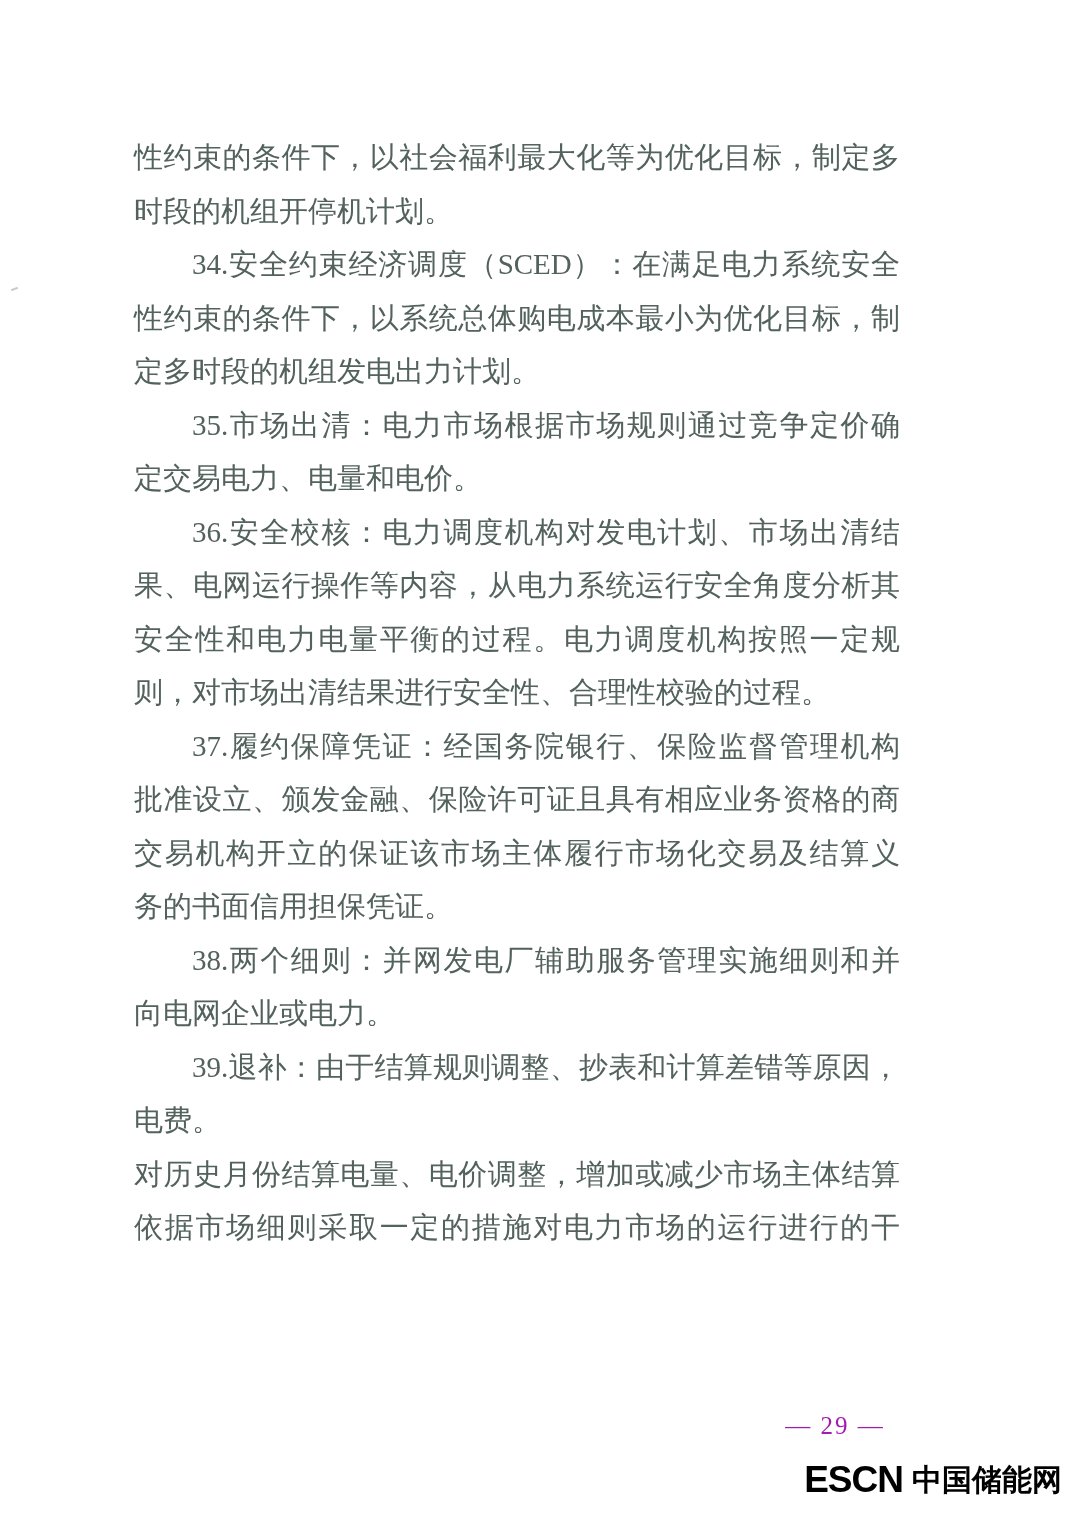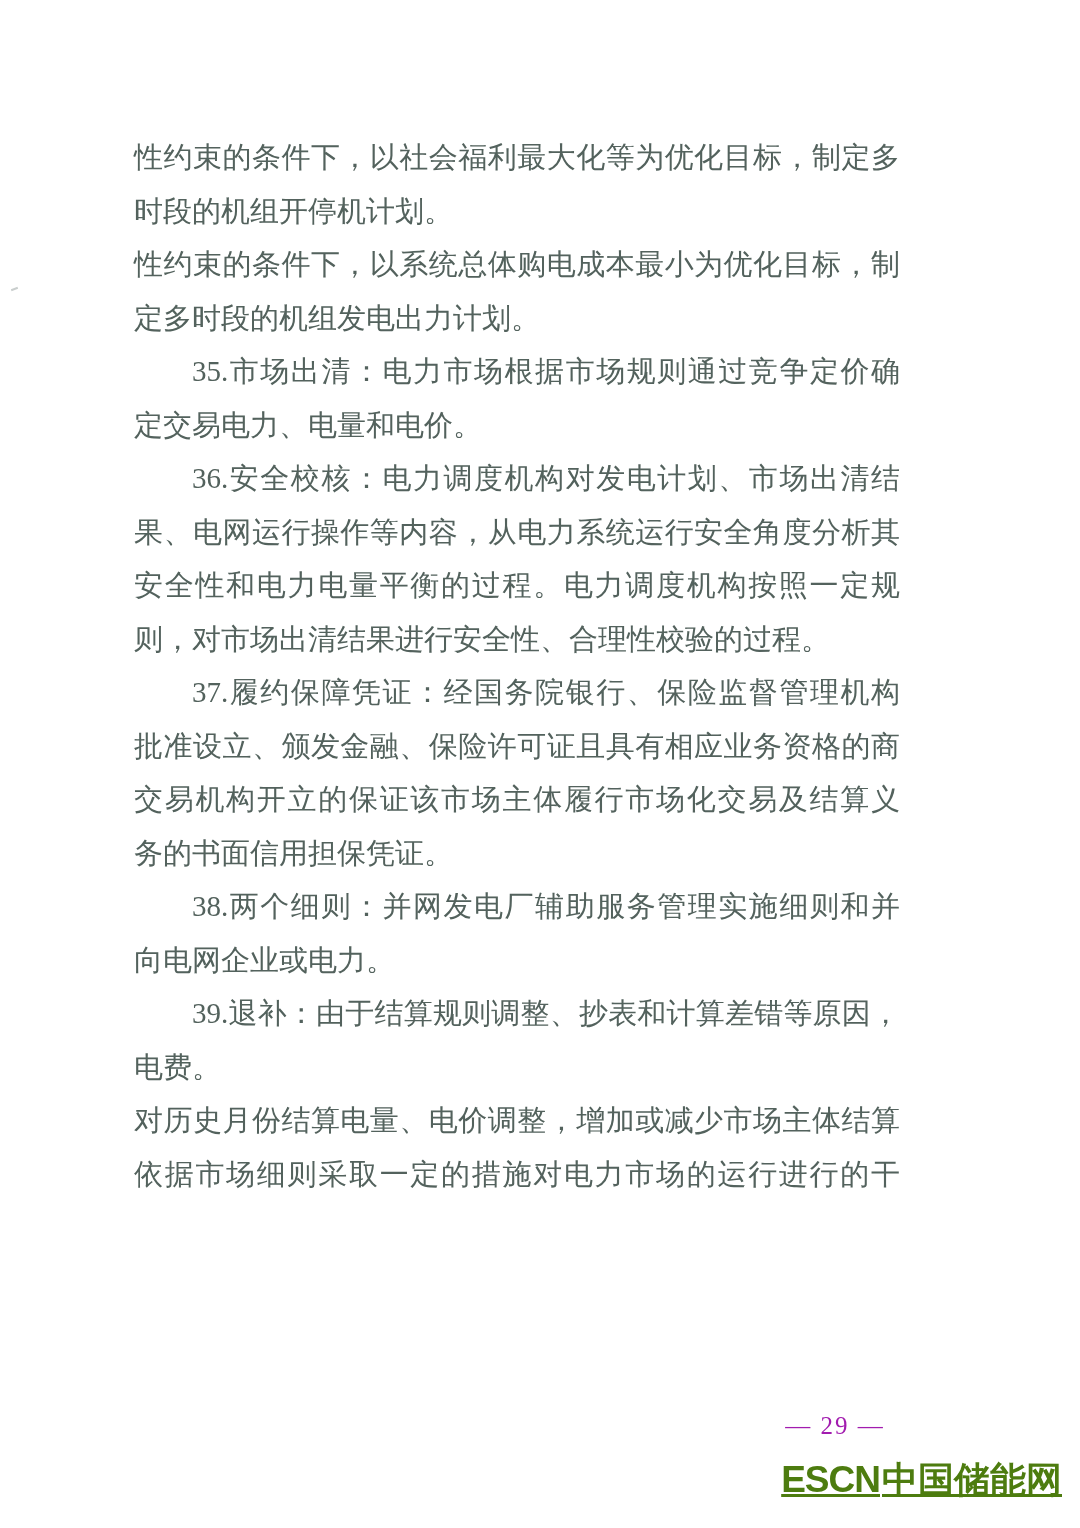--- a/index.html
+++ b/index.html
@@ -39,36 +39,35 @@
     letter-spacing: 2px;
     color: #a21caf;
     font-family: "Liberation Serif", "DejaVu Serif", serif;
   }
   .logo {
     position: absolute;
     right: 18px;
     bottom: 14px;
     display: flex;
     align-items: center;
-    color: #4d7c0f;
+    color: #000000;
     white-space: nowrap;
-    text-decoration: underline;
   }
   .logo-latin {
     font-family: "Liberation Sans", "DejaVu Sans", sans-serif;
     font-weight: 800;
     font-size: 37px;
     letter-spacing: -1px;
     line-height: 1;
   }
   .logo-cn {
     font-family: "Liberation Sans", "DejaVu Sans", sans-serif;
     font-weight: 800;
-    font-size: 36px;
-    margin-left: 2px;
+    font-size: 30px;
+    margin-left: 9px;
     line-height: 1;
   }
   .scan-artifact {
     position: absolute;
     left: 11px;
     top: 288px;
     width: 7px;
     height: 2px;
     background: #c9cecd;
     transform: rotate(-20deg);
@@ -77,20 +76,21 @@
 </head>
 <body>
 
 <div class="page">
 
   <div class="scan-artifact"></div>
 
   <div class="textblock">
     <div class="line j">性约束的条件下，以社会福利最大化等为优化目标，制定多</div>
     <div class="line e">时段的机组开停机计划。</div>
+    <div class="line j i">34.安全约束经济调度（SCED）：在满足电力系统安全</div>
     <div class="line j">性约束的条件下，以系统总体购电成本最小为优化目标，制</div>
     <div class="line e">定多时段的机组发电出力计划。</div>
     <div class="line j i">35.市场出清：电力市场根据市场规则通过竞争定价确</div>
     <div class="line e">定交易电力、电量和电价。</div>
     <div class="line j i">36.安全校核：电力调度机构对发电计划、市场出清结</div>
     <div class="line j">果、电网运行操作等内容，从电力系统运行安全角度分析其</div>
     <div class="line j">安全性和电力电量平衡的过程。电力调度机构按照一定规</div>
     <div class="line e">则，对市场出清结果进行安全性、合理性校验的过程。</div>
     <div class="line j i">37.履约保障凭证：经国务院银行、保险监督管理机构</div>
     <div class="line j">批准设立、颁发金融、保险许可证且具有相应业务资格的商</div>

